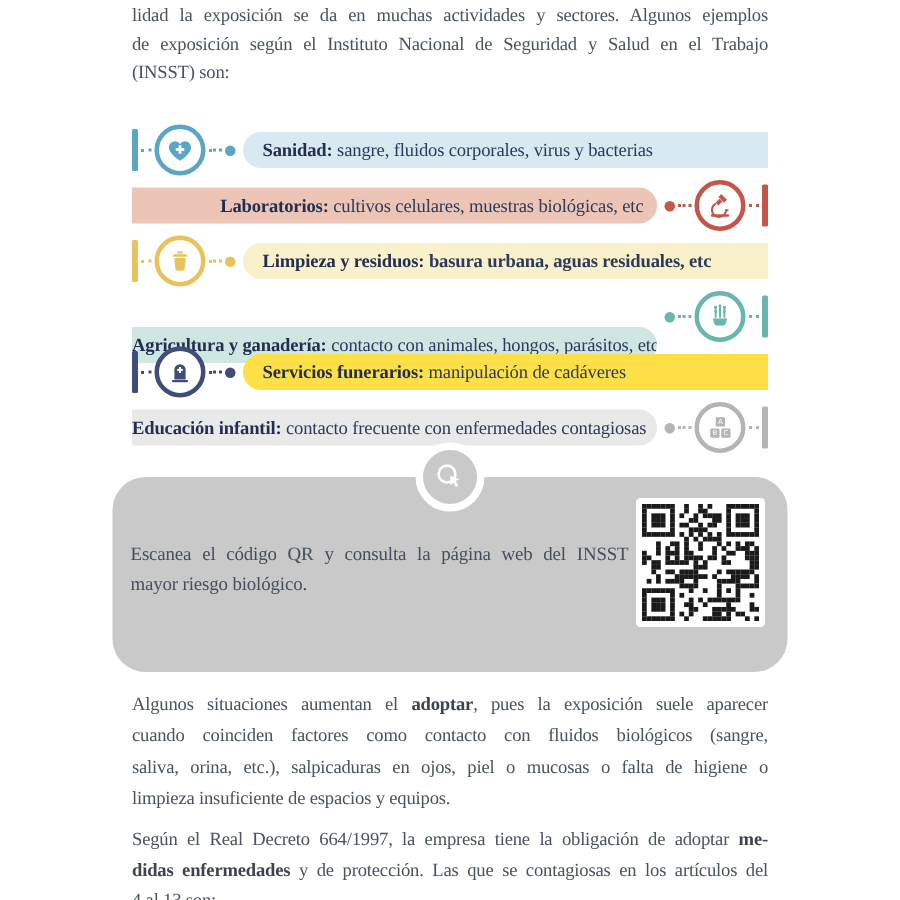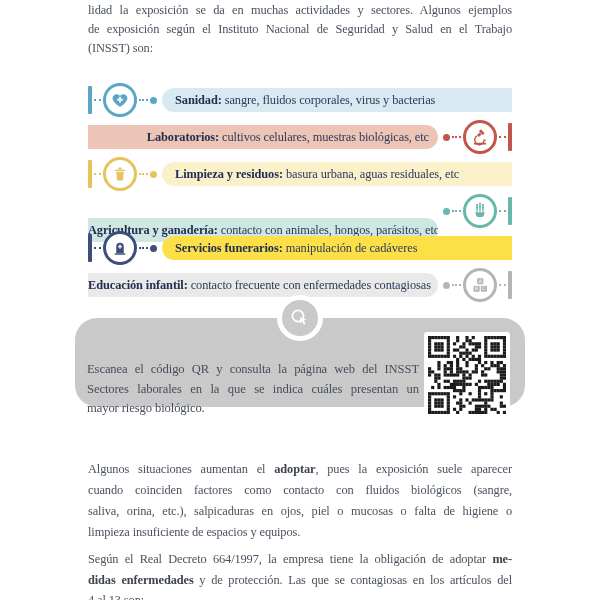--- a/index.html
+++ b/index.html
@@ -25,21 +25,21 @@
   .ring{flex:none;width:28px;height:28px;border:3px solid;border-radius:50%;
         background:#fff;display:flex;align-items:center;justify-content:center;}
   .ring svg{display:block;}
   .cdot{flex:none;width:7px;height:7px;border-radius:50%;}
   .pill{flex:1;height:24px;line-height:24px;font-size:12.4px;letter-spacing:-0.1px;
         white-space:nowrap;overflow:hidden;color:#2c3a5c;min-width:0;}
   .pill b{color:#232f52;}
   .pill-left{border-radius:12px 0 0 12px;margin-left:5px;padding-left:13px;text-align:left;}
   .pill-right{border-radius:0 12px 12px 0;margin-right:5px;padding-right:9px;text-align:right;}
   
-  .qr-box{position:absolute;top:318px;left:75px;width:450px;height:89px;
+  .qr-box{position:absolute;top:318px;left:75px;width:450px;height:130px;
           background:#c9c9c9;border-radius:22px;}
   .medallion{position:absolute;top:-23px;left:50%;margin-left:-23px;width:36px;height:36px;
              border:5px solid #ffffff;border-radius:50%;background:#c9c9c9;
              display:flex;align-items:center;justify-content:center;color:#ffffff;}
   .qr-text{position:absolute;left:12px;top:42px;width:332px;font-size:12.6px;
            line-height:19.5px;letter-spacing:-0.1px;color:#454e5c;}
   .qr-code{position:absolute;right:15px;top:14px;width:78px;height:78px;background:#ffffff;
            padding:4px;border-radius:3px;}
   .qr-code svg{display:block;}
 </style>
@@ -89,21 +89,21 @@
         <span class="dotline dl-outer" style="border-color: rgb(230, 195, 92);"></span>
         <span class="ring" style="border-color: rgb(230, 195, 92); color: rgb(230, 195, 92);">
           <svg width="18" height="18" viewBox="0 0 24 24" fill="currentColor">
             <rect x="9.6" y="3.4" width="4.8" height="2" rx="0.6"></rect>
             <rect x="5.8" y="6" width="12.4" height="2.2" rx="0.8"></rect>
             <path d="M7 9.4h10l-.9 9.7a1.7 1.7 0 0 1-1.7 1.5H9.6a1.7 1.7 0 0 1-1.7-1.5z"></path>
           </svg>
         </span>
         <span class="dotline dl-inner" style="border-color: rgb(230, 195, 92);"></span>
         <span class="cdot" style="background: rgb(230, 195, 92);"></span>
-        <div class="pill pill-left" style="background: rgb(250, 240, 202);"><b>Limpieza y residuos:</b><span> basura urbana, aguas residuales, etc</span></div>
+        <div class="pill pill-left" style="background: rgb(250, 240, 202); font-weight: bold;"><b>Limpieza y residuos:</b><span> basura urbana, aguas residuales, etc</span></div>
       </div>
       <div class="srow">
         <div class="pill pill-right" style="background: rgb(207, 231, 226); margin-top: 37px;"><b>Agricultura y ganadería:</b><span> contacto con animales, hongos, parásitos, etc</span></div>
         <span class="cdot" style="background: rgb(104, 182, 172);"></span>
         <span class="dotline dl-inner" style="border-color: rgb(104, 182, 172);"></span>
         <span class="ring" style="border-color: rgb(104, 182, 172); color: rgb(104, 182, 172);">
           <svg width="20" height="20" viewBox="0 0 24 24" fill="currentColor" stroke="currentColor">
             <path d="M8.5 4v9M12 3v10M15.5 4v9" fill="none" stroke-width="1.6"></path>
             <circle cx="8.5" cy="4.6" r="1.2" stroke="none"></circle>
             <circle cx="12" cy="3.4" r="1.2" stroke="none"></circle>
@@ -153,21 +153,20 @@
 
   <div class="qr-box">
     <div class="medallion">
       <svg width="24" height="24" viewBox="0 0 24 24">
         <circle cx="10" cy="10" r="5.6" fill="none" stroke="#ffffff" stroke-width="1.7"></circle>
         <path d="M12.2 11.2l6.4 2.4-2.8 1.1 1.7 3.1-1.6.9-1.7-3.1-2 2.2z" fill="#ffffff"></path>
       </svg>
     </div>
     <div class="textblock qr-text">
         <div class="tline"><span>Escanea el código QR y consulta la página web del INSST</span></div>
-        <div class="tline"><span>Sectores laborales en la que se indica cuáles presentan un</span></div>
         <div class="tline tlast"><span>mayor riesgo biológico.</span></div>
       </div>
     <div class="qr-code">
         <svg width="78" height="78" viewBox="0 0 78 78" fill="#1a1a1a">
           <rect x="0.00" y="0.00" width="3.17" height="3.17"></rect>
           <rect x="3.12" y="0.00" width="3.17" height="3.17"></rect>
           <rect x="6.24" y="0.00" width="3.17" height="3.17"></rect>
           <rect x="9.36" y="0.00" width="3.17" height="3.17"></rect>
           <rect x="12.48" y="0.00" width="3.17" height="3.17"></rect>
           <rect x="15.60" y="0.00" width="3.17" height="3.17"></rect>

